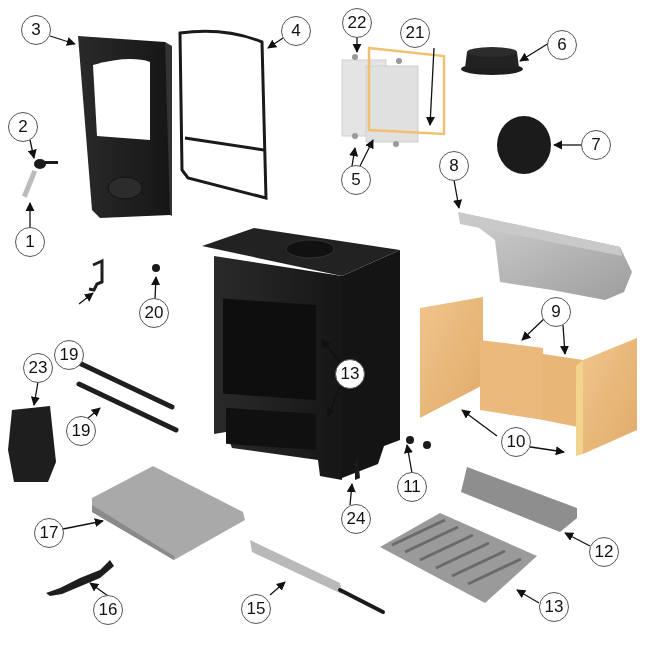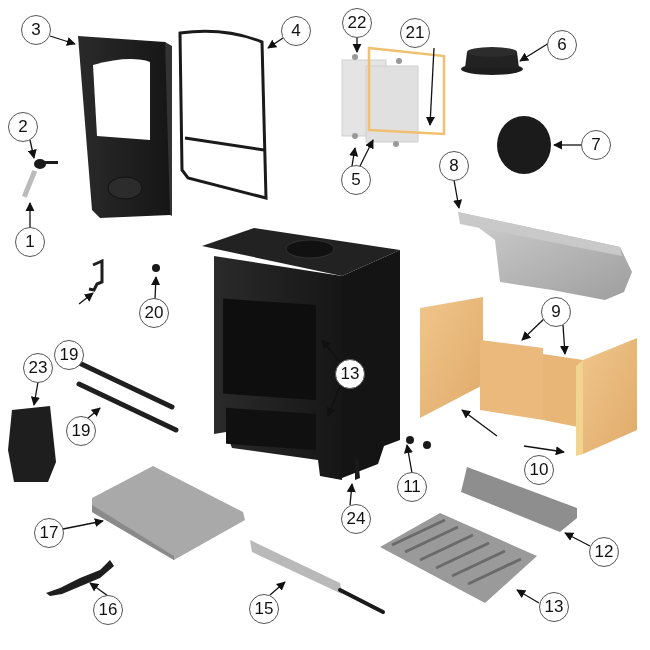--- a/index.html
+++ b/index.html
@@ -158,26 +158,26 @@
   <div id="callouts">
       <div class="callout" style="left: 15px; top: 227px;">1</div>
       <div class="callout" style="left: 8px; top: 112px;">2</div>
       <div class="callout" style="left: 21px; top: 15px;">3</div>
       <div class="callout" style="left: 281px; top: 16px;">4</div>
       <div class="callout" style="left: 341px; top: 165px;">5</div>
       <div class="callout" style="left: 547px; top: 30px;">6</div>
       <div class="callout" style="left: 581px; top: 130px;">7</div>
       <div class="callout" style="left: 439px; top: 151px;">8</div>
       <div class="callout" style="left: 541px; top: 297px;">9</div>
-      <div class="callout" style="left: 524px; top: 427px; margin-top: 28px;">10</div>
+      <div class="callout" style="left: 501px; top: 427px;">10</div>
       <div class="callout" style="left: 397px; top: 472px;">11</div>
       <div class="callout" style="left: 589px; top: 537px;">12</div>
       <div class="callout" style="left: 539px; top: 592px;">13</div>
       <div class="callout" style="left: 335px; top: 359px;">13</div>
-      <div class="callout" style="left: 249px; top: 594px;">15</div>
+      <div class="callout" style="left: 241px; top: 594px;">15</div>
       <div class="callout" style="left: 93px; top: 595px;">16</div>
       <div class="callout" style="left: 34px; top: 518px;">17</div>
       <div class="callout" style="left: 66px; top: 416px;">19</div>
       <div class="callout" style="left: 54px; top: 292px; margin-top: 48px;">19</div>
       <div class="callout" style="left: 139px; top: 298px;">20</div>
       <div class="callout" style="left: 400px; top: 18px;">21</div>
       <div class="callout" style="left: 342px; top: 8px;">22</div>
       <div class="callout" style="left: 23px; top: 353px; text-align: center;">23</div>
       <div class="callout" style="left: 329px; top: 504px; margin-left: 12px;">24</div>
     </div>

